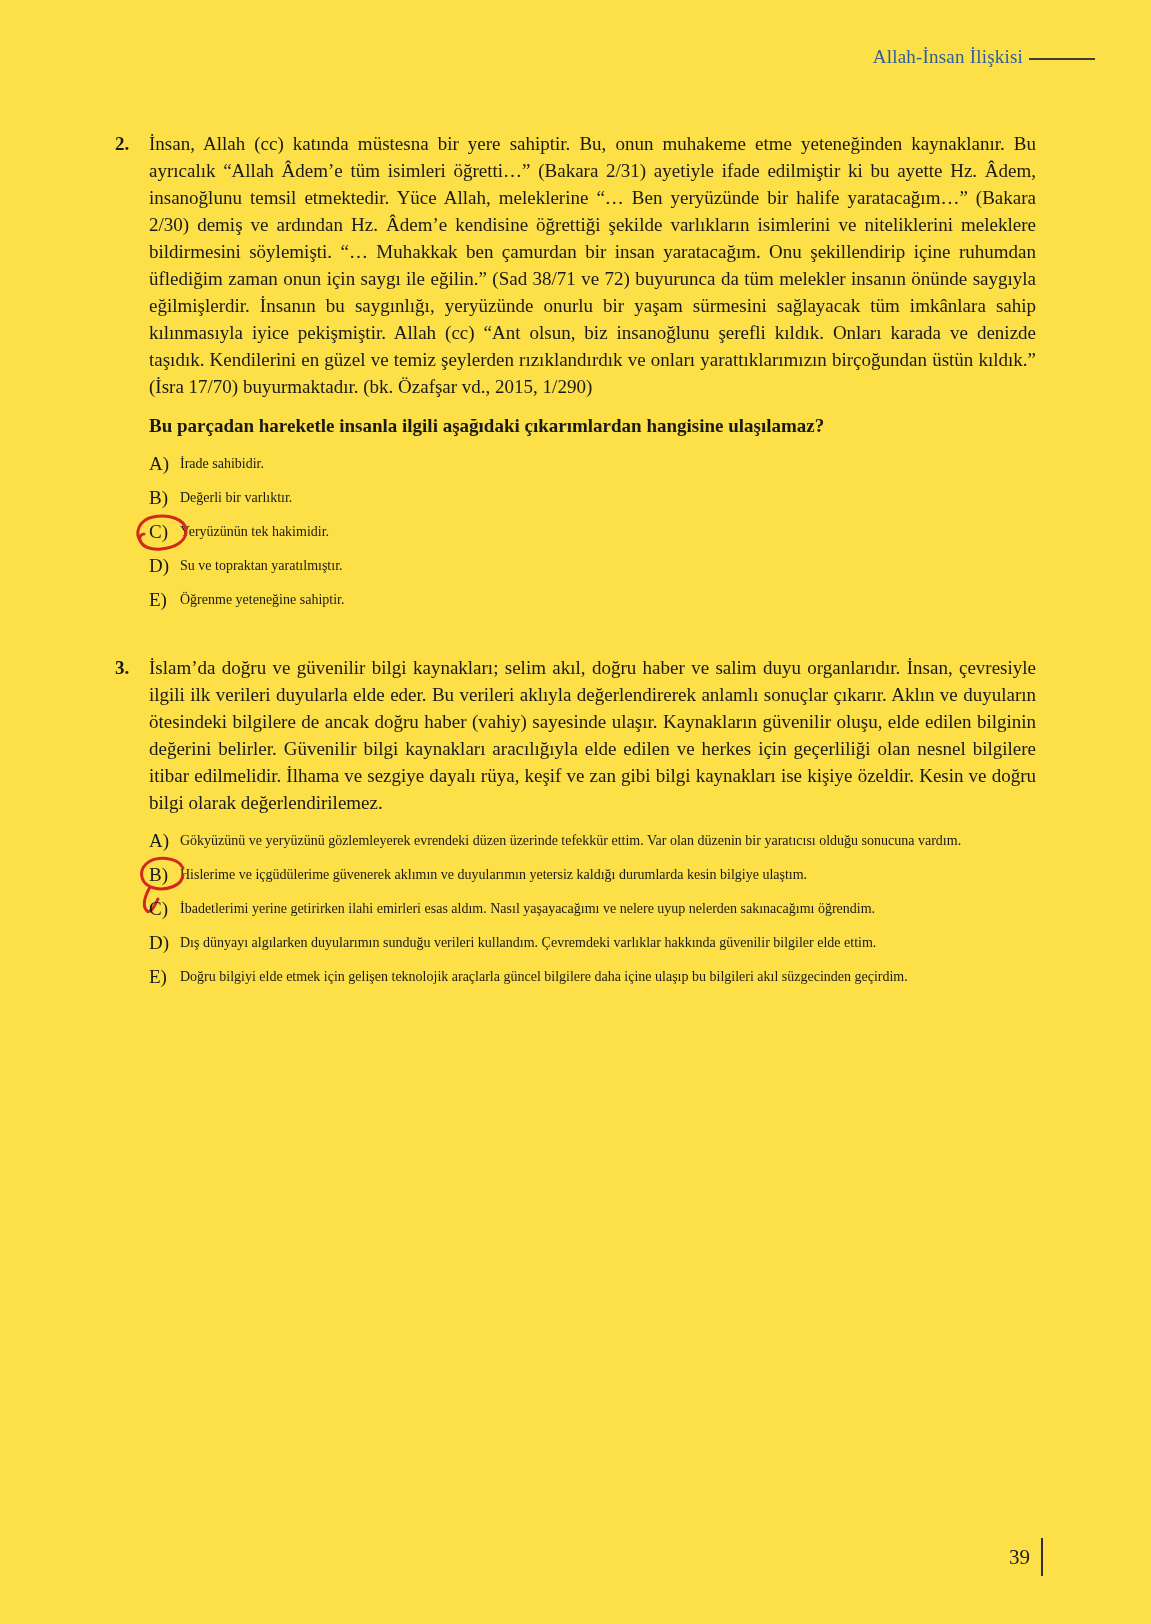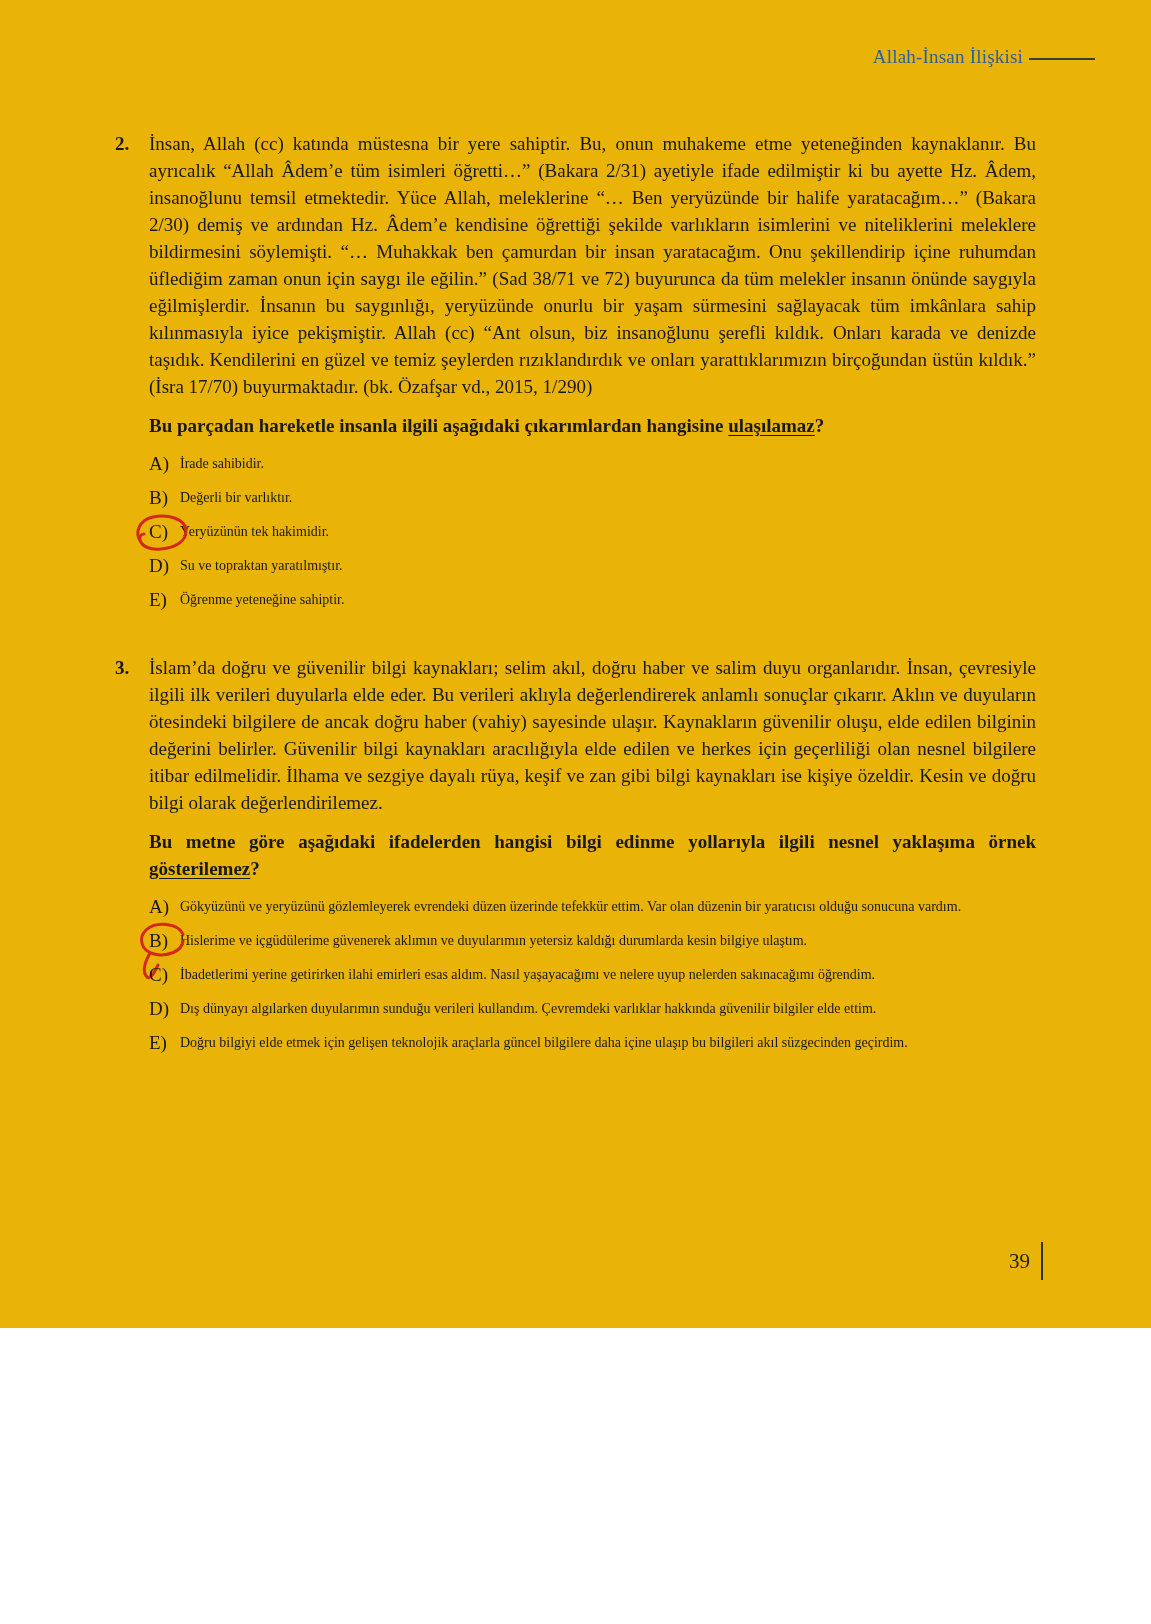--- a/index.html
+++ b/index.html
@@ -4,21 +4,21 @@
 <style>
   * { margin:0; padding:0; box-sizing:border-box; }
   html,body { background:#ffffff; }
   body {
     width:1151px; height:1624px;
     font-family:"Liberation Serif", serif;
     color:#191919;
     position:relative;
     overflow:hidden;
   }
-  .page { position:relative; width:1151px; height:1328px; background:#eab308; }
+  .page { position:relative; width:1151px; height:1624px; background:#fde047; }
 
   
   .page-header {
     position:absolute; top:46px; right:56px;
     display:flex; align-items:baseline;
   }
   .page-header .header-title {
     font-size:19px; color:#2d5f9e; letter-spacing:.2px;
   }
   .page-header .header-rule {
@@ -45,21 +45,21 @@
   }
   .q-body { flex:1; }
 
   .q-passage {
     font-size:19px; line-height:27px; text-align:justify;
   }
   .q-stem {
     font-weight:bold; font-size:19px; line-height:27px;
     margin-top:12px; text-align:justify;
   }
-  .q-stem .u { text-decoration:underline; text-underline-offset:3px;margin-top:44px; }
+  .q-stem .u { text-underline-offset:3px;margin-top:44px; }
 
   .options { margin-top:11px; }
   .option-row { display:flex; margin-bottom:7px; }
   .opt-letter {
     flex:0 0 31px; width:31px;
     font-size:19px; line-height:27px;
     position:relative;
   }
   .opt-text {
     flex:1; font-size:14px; line-height:27px; text-align:justify;
@@ -125,21 +125,20 @@
             <span class="opt-text">Öğrenme yeteneğine sahiptir.</span>
           </div>
         </div>
       </div>
     </div>
 
     <div class="question">
       <div class="q-number">3.</div>
       <div class="q-body">
         <div class="q-passage">İslam’da doğru ve güvenilir bilgi kaynakları; selim akıl, doğru haber ve salim duyu organlarıdır. İnsan, çevresiyle ilgili ilk verileri duyularla elde eder. Bu verileri aklıyla değerlendirerek anlamlı sonuçlar çıkarır. Aklın ve duyuların ötesindeki bilgilere de ancak doğru haber (vahiy) sayesinde ulaşır. Kaynakların güvenilir oluşu, elde edilen bilginin değerini belirler. Güvenilir bilgi kaynakları aracılığıyla elde edilen ve herkes için geçerliliği olan nesnel bilgilere itibar edilmelidir. İlhama ve sezgiye dayalı rüya, keşif ve zan gibi bilgi kaynakları ise kişiye özeldir. Kesin ve doğru bilgi olarak değerlendirilemez.</div>
-        <div class="q-stem"><span>Bu metne göre aşağıdaki ifadelerden hangisi bilgi edinme yollarıyla ilgili nesnel yaklaşıma örnek </span><span class="u">gösterilemez</span><span>?</span></div>
         <div class="options">
           <div class="option-row">
             <span class="opt-letter">A)</span>
             <span class="opt-text">Gökyüzünü ve yeryüzünü gözlemleyerek evrendeki düzen üzerinde tefekkür ettim. Var olan düzenin bir yaratıcısı olduğu sonucuna vardım.</span>
           </div>
           <div class="option-row">
             <span class="opt-letter"><span>B)</span>
               <svg class="annot-svg annot-b" viewBox="0 0 58 66">
                 <path d="M47,15 C42,4 20,2 10,11 C2,19 5,32 18,35 C30,38 46,33 47,22" fill="none" stroke="#d3291c" stroke-width="3" stroke-linecap="round"></path>
                 <path d="M14,34 C9,43 6,53 11,58 C15,61 19,52 22,46" fill="none" stroke="#d3291c" stroke-width="3" stroke-linecap="round"></path>

